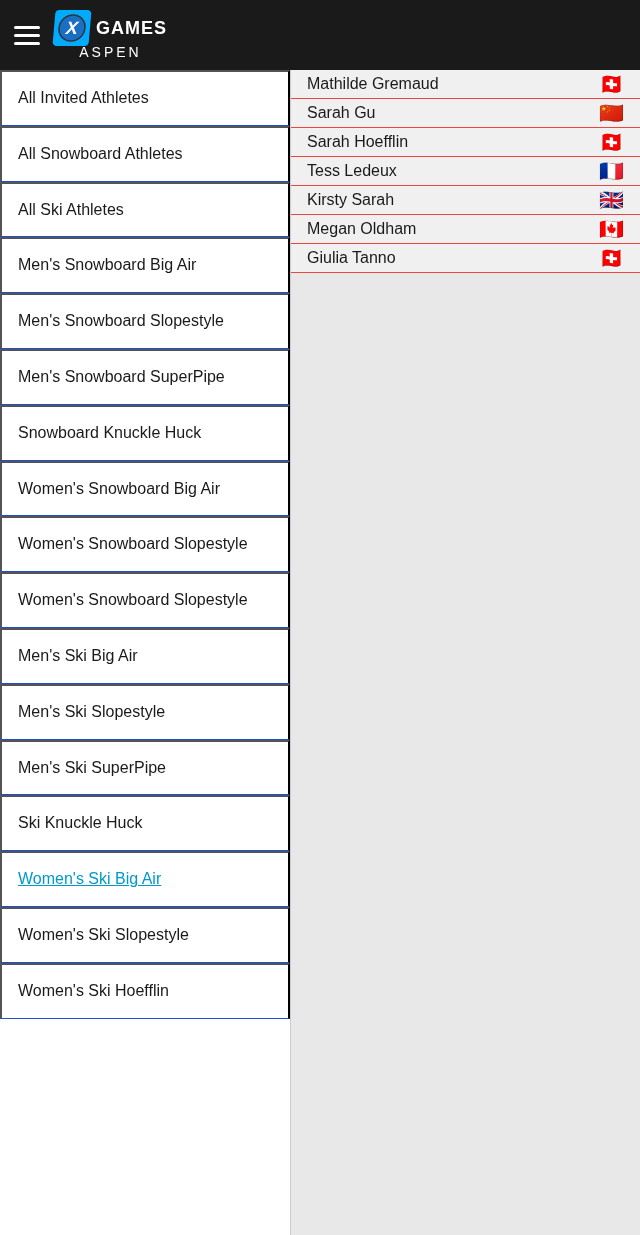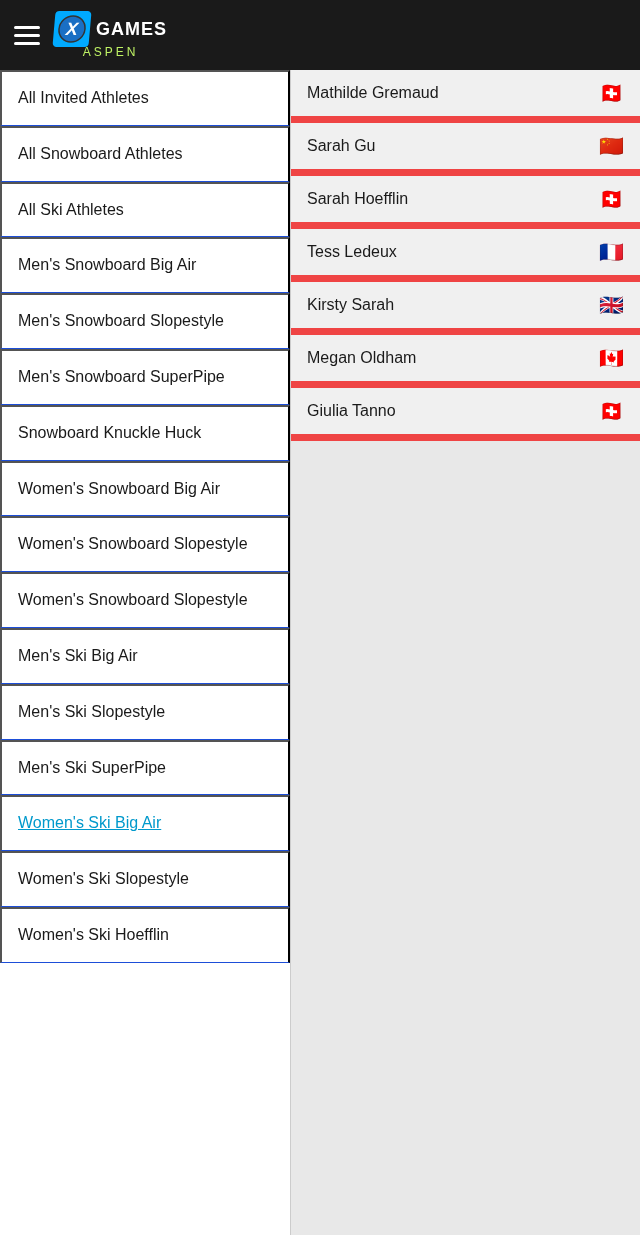--- a/index.html
+++ b/index.html
@@ -57,22 +57,22 @@
       font-style: italic;
       transform: skewX(-5deg);
     }
     .games-text {
       color: white;
       font-size: 18px;
       font-weight: 900;
       letter-spacing: 1px;
     }
     .aspen-text {
-      color: #bef264;
-      font-size: 12px;
+      color: #ffffff;
+      font-size: 14px;
       letter-spacing: 3px;
       margin-top: -2px;
     }
 
     
     .main {
       display: flex;
       width: 640px;
       min-height: 1165px;
     }
@@ -104,22 +104,22 @@
 
     
     .content {
       flex: 1;
       background: #e8e8e8;
     }
     .athlete-row {
       display: flex;
       align-items: center;
       justify-content: space-between;
-      padding: 11px 16px;
-      border-bottom: 7px solid #ef4444;
+      padding: 2px 16px;
+      border-bottom: 1px solid #ef4444;
       background: #f0f0f0;
       font-size: 16px;
       font-weight: 400;
       color: #1a1a1a;
       cursor: pointer;
     }
   </style>
 </head>
 <body>
 
@@ -153,20 +153,21 @@
       <button class="sidebar-item">Men's Snowboard Big Air</button>
       <button class="sidebar-item">Men's Snowboard Slopestyle</button>
       <button class="sidebar-item">Men's Snowboard SuperPipe</button>
       <button class="sidebar-item">Snowboard Knuckle Huck</button>
       <button class="sidebar-item">Women's Snowboard Big Air</button>
       <button class="sidebar-item">Women's Snowboard Slopestyle</button>
       <button class="sidebar-item">Women's Snowboard Slopestyle</button>
       <button class="sidebar-item">Men's Ski Big Air</button>
       <button class="sidebar-item">Men's Ski Slopestyle</button>
       <button class="sidebar-item">Men's Ski SuperPipe</button>
+      <button class="sidebar-item">Ski Knuckle Huck</button>
       <button class="sidebar-item active">Women's Ski Big Air</button>
       <button class="sidebar-item">Women's Ski Slopestyle</button>
       <button class="sidebar-item">Women's Ski Hoefflin</button>
     </div>
 
   <div class="content">
 
   <div class="athlete-row">
         <span>Mathilde Gremaud</span>
         <span style="font-size: 20px;">🇨🇭</span>

